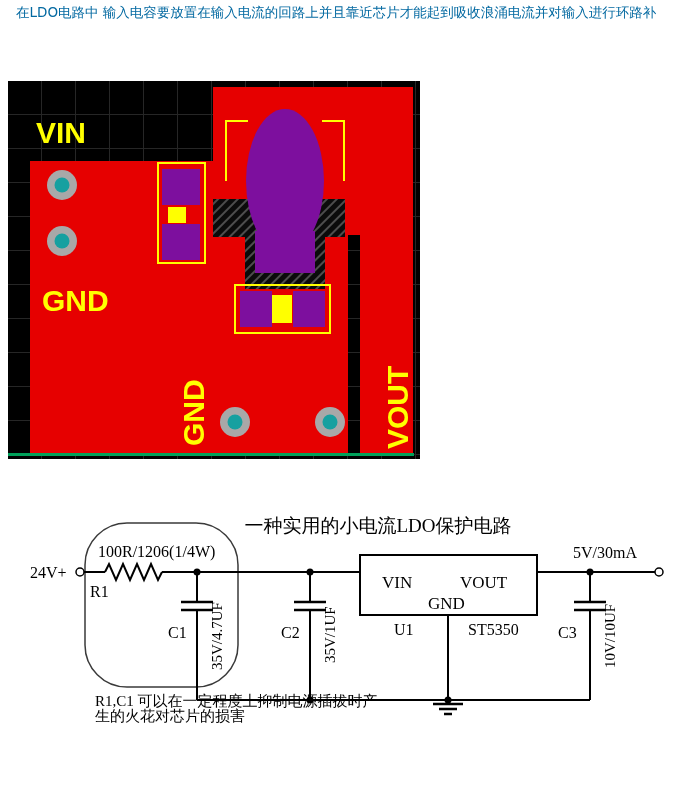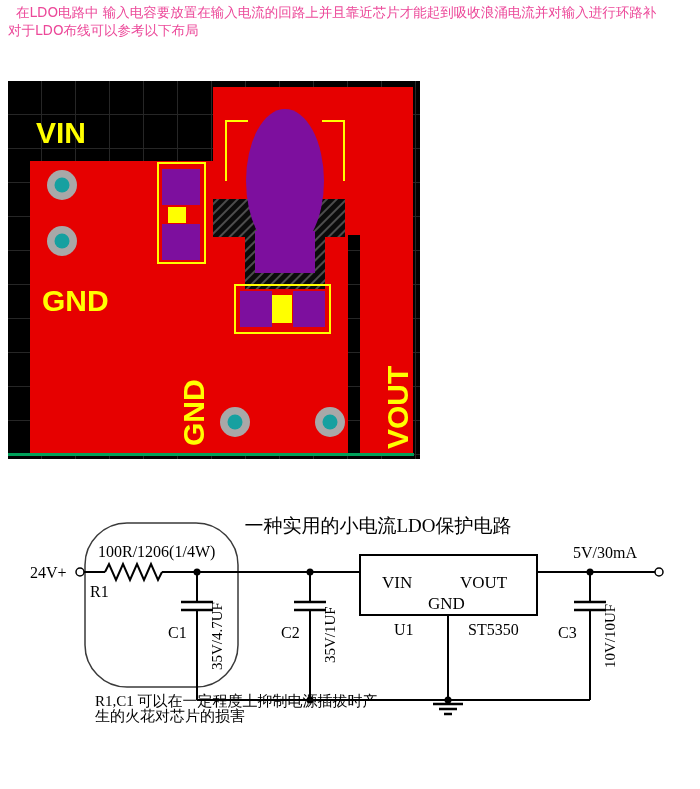--- a/index.html
+++ b/index.html
@@ -2,36 +2,35 @@
 <html><head>
 <meta charset="utf-8">
 <style>
   html,body{margin:0;padding:0;background:#ffffff;}
   .page{
     position:relative;width:700px;height:789px;background:#ffffff;overflow:hidden;
     font-family:"DejaVu Sans", sans-serif;
   }
   .intro{
     position:absolute;left:2px;top:3px;width:696px;
-    font-size:13.5px;line-height:18px;color:#ec4899;
+    font-size:13.5px;line-height:18px;color:#0369a1;
   }
   .intro .l1{text-indent:14px;}
   .intro .l3{text-indent:6px;}
   svg text{user-select:none;}
   .pcb-label{fill:#ffff00;font-family:"Liberation Sans",sans-serif;font-weight:bold;font-size:30px;}
   .sch-t{font-family:"Liberation Serif",serif;fill:#000;}
 </style>
 </head>
 <body>
 
 <div class="page">
 
   <div class="intro">
     <div class="l1">在LDO电路中 输入电容要放置在输入电流的回路上并且靠近芯片才能起到吸收浪涌电流并对输入进行环路补</div>
-    <div class="l3">对于LDO布线可以参考以下布局</div>
   </div>
 
   <svg viewBox="0 0 412 378" width="412" height="378" style="position:absolute;left:8px;top:81px;">
     <defs>
       <pattern id="grid" width="34" height="34" patternUnits="userSpaceOnUse">
         <path d="M33.5,0 V34 M0,33.5 H34" stroke="#262626" stroke-width="1" fill="none"></path>
       </pattern>
       <pattern id="hatch" width="7" height="7" patternUnits="userSpaceOnUse" patternTransform="rotate(45)">
         <rect width="7" height="7" fill="#0b0b0b"></rect>
         <line x1="1" y1="0" x2="1" y2="7" stroke="#4d4d4d" stroke-width="2"></line>

